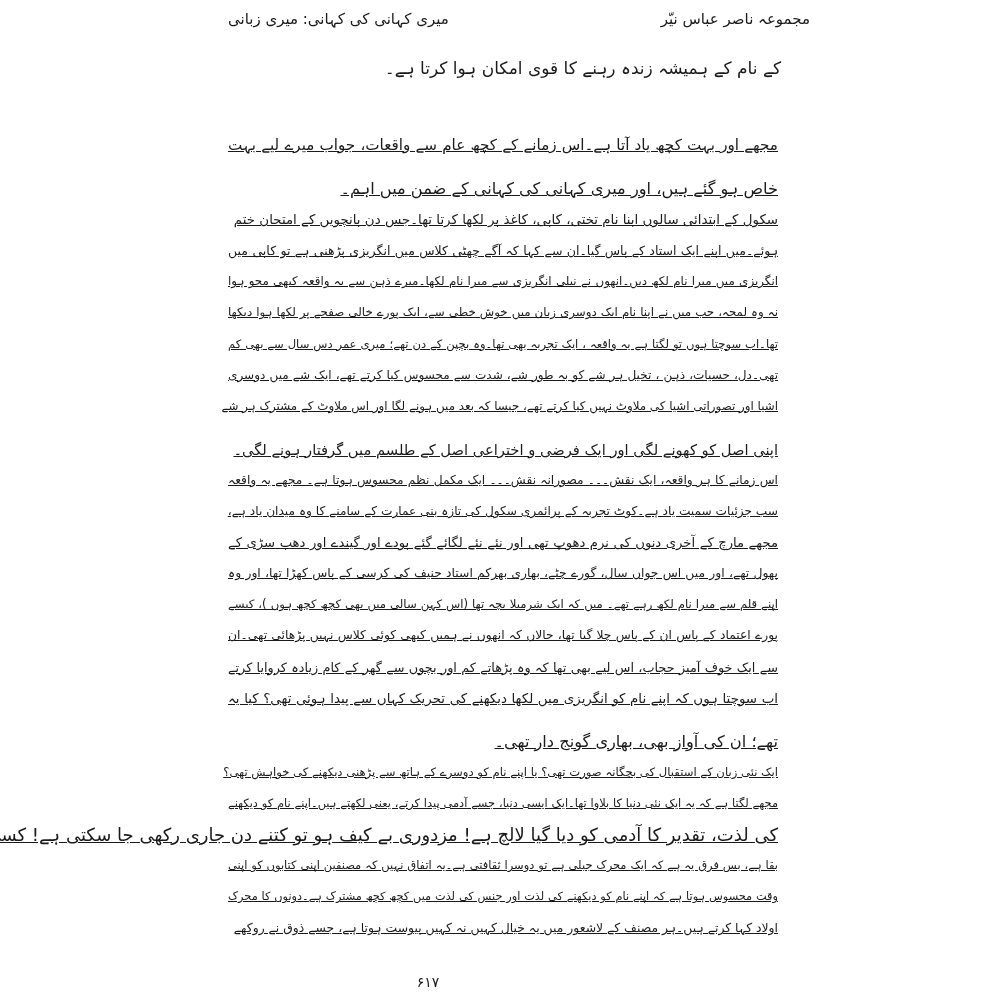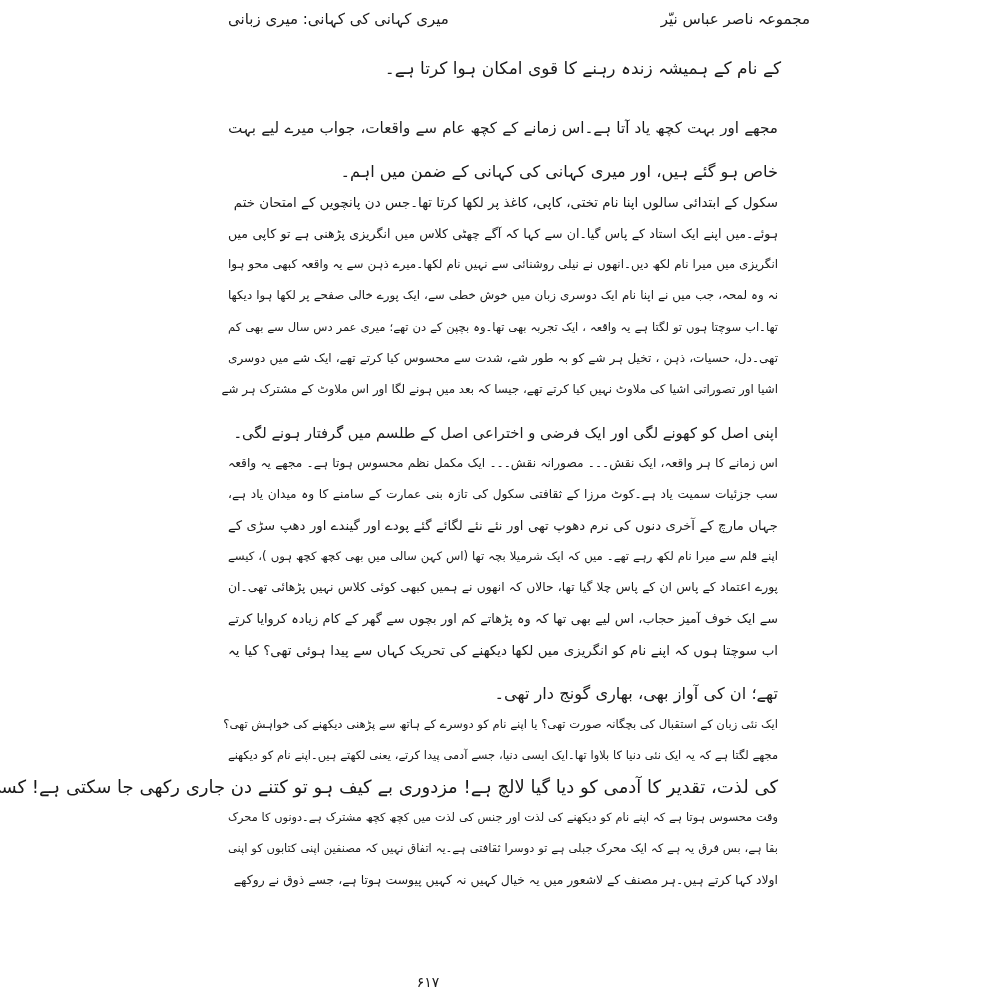--- a/index.html
+++ b/index.html
@@ -39,26 +39,27 @@
       position: absolute;
       top: 58px;
       right: 219px;
       font-size: 17px;
       white-space: nowrap;
       direction: rtl;
     }
 
     .body-text {
       position: absolute;
-      top: 113px;
+      top: 130px;
       left: 228px;
       width: 550px;
       direction: rtl;
       font-size: 16.2px;
       line-height: 31.1px;
+      text-decoration: underline;
     }
     .line {
       display: block;
       white-space: nowrap;
       text-align: justify;
       text-align-last: justify;
       height: 31.1px;
       overflow: visible;
     }
     .line.last {
@@ -87,38 +88,39 @@
 
   <div class="carry-line">کے نام کے ہمیشہ زندہ رہنے کا قوی امکان ہوا کرتا ہے۔</div>
 
   <div class="body-text">
 
     <span class="line" style="white-space: nowrap; font-size: 15.1753px;">مجھے اور بہت کچھ یاد آتا ہے۔اس زمانے کے کچھ عام سے واقعات، جواب میرے لیے بہت</span>
     <span class="line last" style="white-space: nowrap;">خاص ہو گئے ہیں، اور میری کہانی کی کہانی کے ضمن میں اہم۔</span>
 
     <span class="line" style="white-space: nowrap; font-size: 13.4094px; margin-left: 7px;">سکول کے ابتدائی سالوں اپنا نام تختی، کاپی، کاغذ پر لکھا کرتا تھا۔جس دن پانچویں کے امتحان ختم</span>
     <span class="line" style="white-space: nowrap; font-size: 12.5783px;">ہوئے۔میں اپنے ایک استاد کے پاس گیا۔ان سے کہا کہ آگے چھٹی کلاس میں انگریزی پڑھنی ہے تو کاپی میں</span>
-    <span class="line" style="white-space: nowrap; font-size: 11.9098px;">انگریزی میں میرا نام لکھ دیں۔انھوں نے نیلی روشنائی سے نہیں نام لکھا۔میرے ذہن سے یہ واقعہ کبھی محو ہوا</span>
+    <span class="line" style="white-space: nowrap; font-size: 11.9098px;">انگریزی میں میرا نام لکھ دیں۔انھوں نے نیلی انگریزی سے میرا نام لکھا۔میرے ذہن سے یہ واقعہ کبھی محو ہوا</span>
     <span class="line" style="white-space: nowrap; font-size: 11.8583px;">نہ وہ لمحہ، جب میں نے اپنا نام ایک دوسری زبان میں خوش خطی سے، ایک پورے خالی صفحے پر لکھا ہوا دیکھا</span>
     <span class="line" style="white-space: nowrap; font-size: 11.5924px;">تھا۔اب سوچتا ہوں تو لگتا ہے یہ واقعہ ، ایک تجربہ بھی تھا۔وہ بچپن کے دن تھے؛ میری عمر دس سال سے بھی کم</span>
     <span class="line" style="white-space: nowrap; font-size: 12.0594px;">تھی۔دل، حسیات، ذہن ، تخیل ہر شے کو بہ طور شے، شدت سے محسوس کیا کرتے تھے، ایک شے میں دوسری</span>
     <span class="line" style="white-space: nowrap; font-size: 11.87px;">اشیا اور تصوراتی اشیا کی ملاوٹ نہیں کیا کرتے تھے، جیسا کہ بعد میں ہونے لگا اور اس ملاوٹ کے مشترک ہر شے</span>
     <span class="line last" style="white-space: nowrap; font-size: 14.6965px;">اپنی اصل کو کھونے لگی اور ایک فرضی و اختراعی اصل کے طلسم میں گرفتار ہونے لگی۔</span>
 
     <span class="line" style="white-space: nowrap; font-size: 12.229px;">اس زمانے کا ہر واقعہ، ایک نقش۔۔۔ مصورانہ نقش۔۔۔ ایک مکمل نظم محسوس ہوتا ہے۔ مجھے یہ واقعہ</span>
-    <span class="line" style="white-space: nowrap; font-size: 12.171px;">سب جزئیات سمیت یاد ہے۔کوٹ مرزا کے ثقافتی سکول کی تازہ بنی عمارت کے سامنے کا وہ میدان یاد ہے،</span>
-    <span class="line" style="white-space: nowrap; font-size: 13.2077px;">جہاں مارچ کے آخری دنوں کی نرم دھوپ تھی اور نئے نئے لگائے گئے پودے اور گیندے اور دھپ سڑی کے</span>
+    <span class="line" style="white-space: nowrap; font-size: 12.171px;">سب جزئیات سمیت یاد ہے۔کوٹ تجربہ کے پرائمری سکول کی تازہ بنی عمارت کے سامنے کا وہ میدان یاد ہے،</span>
+    <span class="line" style="white-space: nowrap; font-size: 13.2077px;">مجھے مارچ کے آخری دنوں کی نرم دھوپ تھی اور نئے نئے لگائے گئے پودے اور گیندے اور دھپ سڑی کے</span>
+    <span class="line" style="white-space: nowrap; font-size: 12.3718px;">پھول تھے، اور میں اس جواں سال، گورے چٹے، بھاری بھرکم استاد حنیف کی کرسی کے پاس کھڑا تھا، اور وہ</span>
     <span class="line" style="white-space: nowrap; font-size: 11.7078px;">اپنے قلم سے میرا نام لکھ رہے تھے۔ میں کہ ایک شرمیلا بچہ تھا (اس کہن سالی میں بھی کچھ کچھ ہوں )، کیسے</span>
     <span class="line" style="white-space: nowrap; font-size: 12.3496px;">پورے اعتماد کے پاس ان کے پاس چلا گیا تھا، حالاں کہ انھوں نے ہمیں کبھی کوئی کلاس نہیں پڑھائی تھی۔ان</span>
     <span class="line" style="white-space: nowrap; font-size: 12.8272px;">سے ایک خوف آمیز حجاب، اس لیے بھی تھا کہ وہ پڑھاتے کم اور بچوں سے گھر کے کام زیادہ کروایا کرتے</span>
     <span class="line" style="white-space: nowrap; font-size: 13.4133px;">اب سوچتا ہوں کہ اپنے نام کو انگریزی میں لکھا دیکھنے کی تحریک کہاں سے پیدا ہوئی تھی؟ کیا یہ</span>
 
     <span class="line last" style="white-space: nowrap;">تھے؛ ان کی آواز بھی، بھاری گونج دار تھی۔</span>
     <span class="line" style="white-space: nowrap; font-size: 11.6304px;">ایک نئی زبان کے استقبال کی بچگانہ صورت تھی؟ یا اپنے نام کو دوسرے کے ہاتھ سے پڑھنی دیکھنے کی خواہش تھی؟</span>
     <span class="line" style="white-space: nowrap; font-size: 11.4009px;">مجھے لگتا ہے کہ یہ ایک نئی دنیا کا بلاوا تھا۔ایک ایسی دنیا، جسے آدمی پیدا کرتے، یعنی لکھتے ہیں۔اپنے نام کو دیکھنے</span>
     <span class="line" style="white-space: nowrap; font-size: 18px;">کی لذت، تقدیر کا آدمی کو دیا گیا لالچ ہے! مزدوری بے کیف ہو تو کتنے دن جاری رکھی جا سکتی ہے! کسی کسی</span>
+    <span class="line" style="white-space: nowrap; font-size: 11.4776px;">بقا ہے، بس فرق یہ ہے کہ ایک محرک جبلی ہے تو دوسرا ثقافتی ہے۔یہ اتفاق نہیں کہ مصنفین اپنی کتابوں کو اپنی</span>
     <span class="line" style="white-space: nowrap; font-size: 11.325px;">وقت محسوس ہوتا ہے کہ اپنے نام کو دیکھنے کی لذت اور جنس کی لذت میں کچھ کچھ مشترک ہے۔دونوں کا محرک</span>
-    <span class="line" style="white-space: nowrap; font-size: 11.4776px;">بقا ہے، بس فرق یہ ہے کہ ایک محرک جبلی ہے تو دوسرا ثقافتی ہے۔یہ اتفاق نہیں کہ مصنفین اپنی کتابوں کو اپنی</span>
     <span class="line" style="white-space: nowrap; font-size: 12.4077px; margin-left: 16px;">اولاد کہا کرتے ہیں۔ہر مصنف کے لاشعور میں یہ خیال کہیں نہ کہیں پیوست ہوتا ہے، جسے ذوق نے روکھے</span>
   </div>
 
   <div class="page-number">۶۱۷</div>
 </div>
 
 </body></html>

